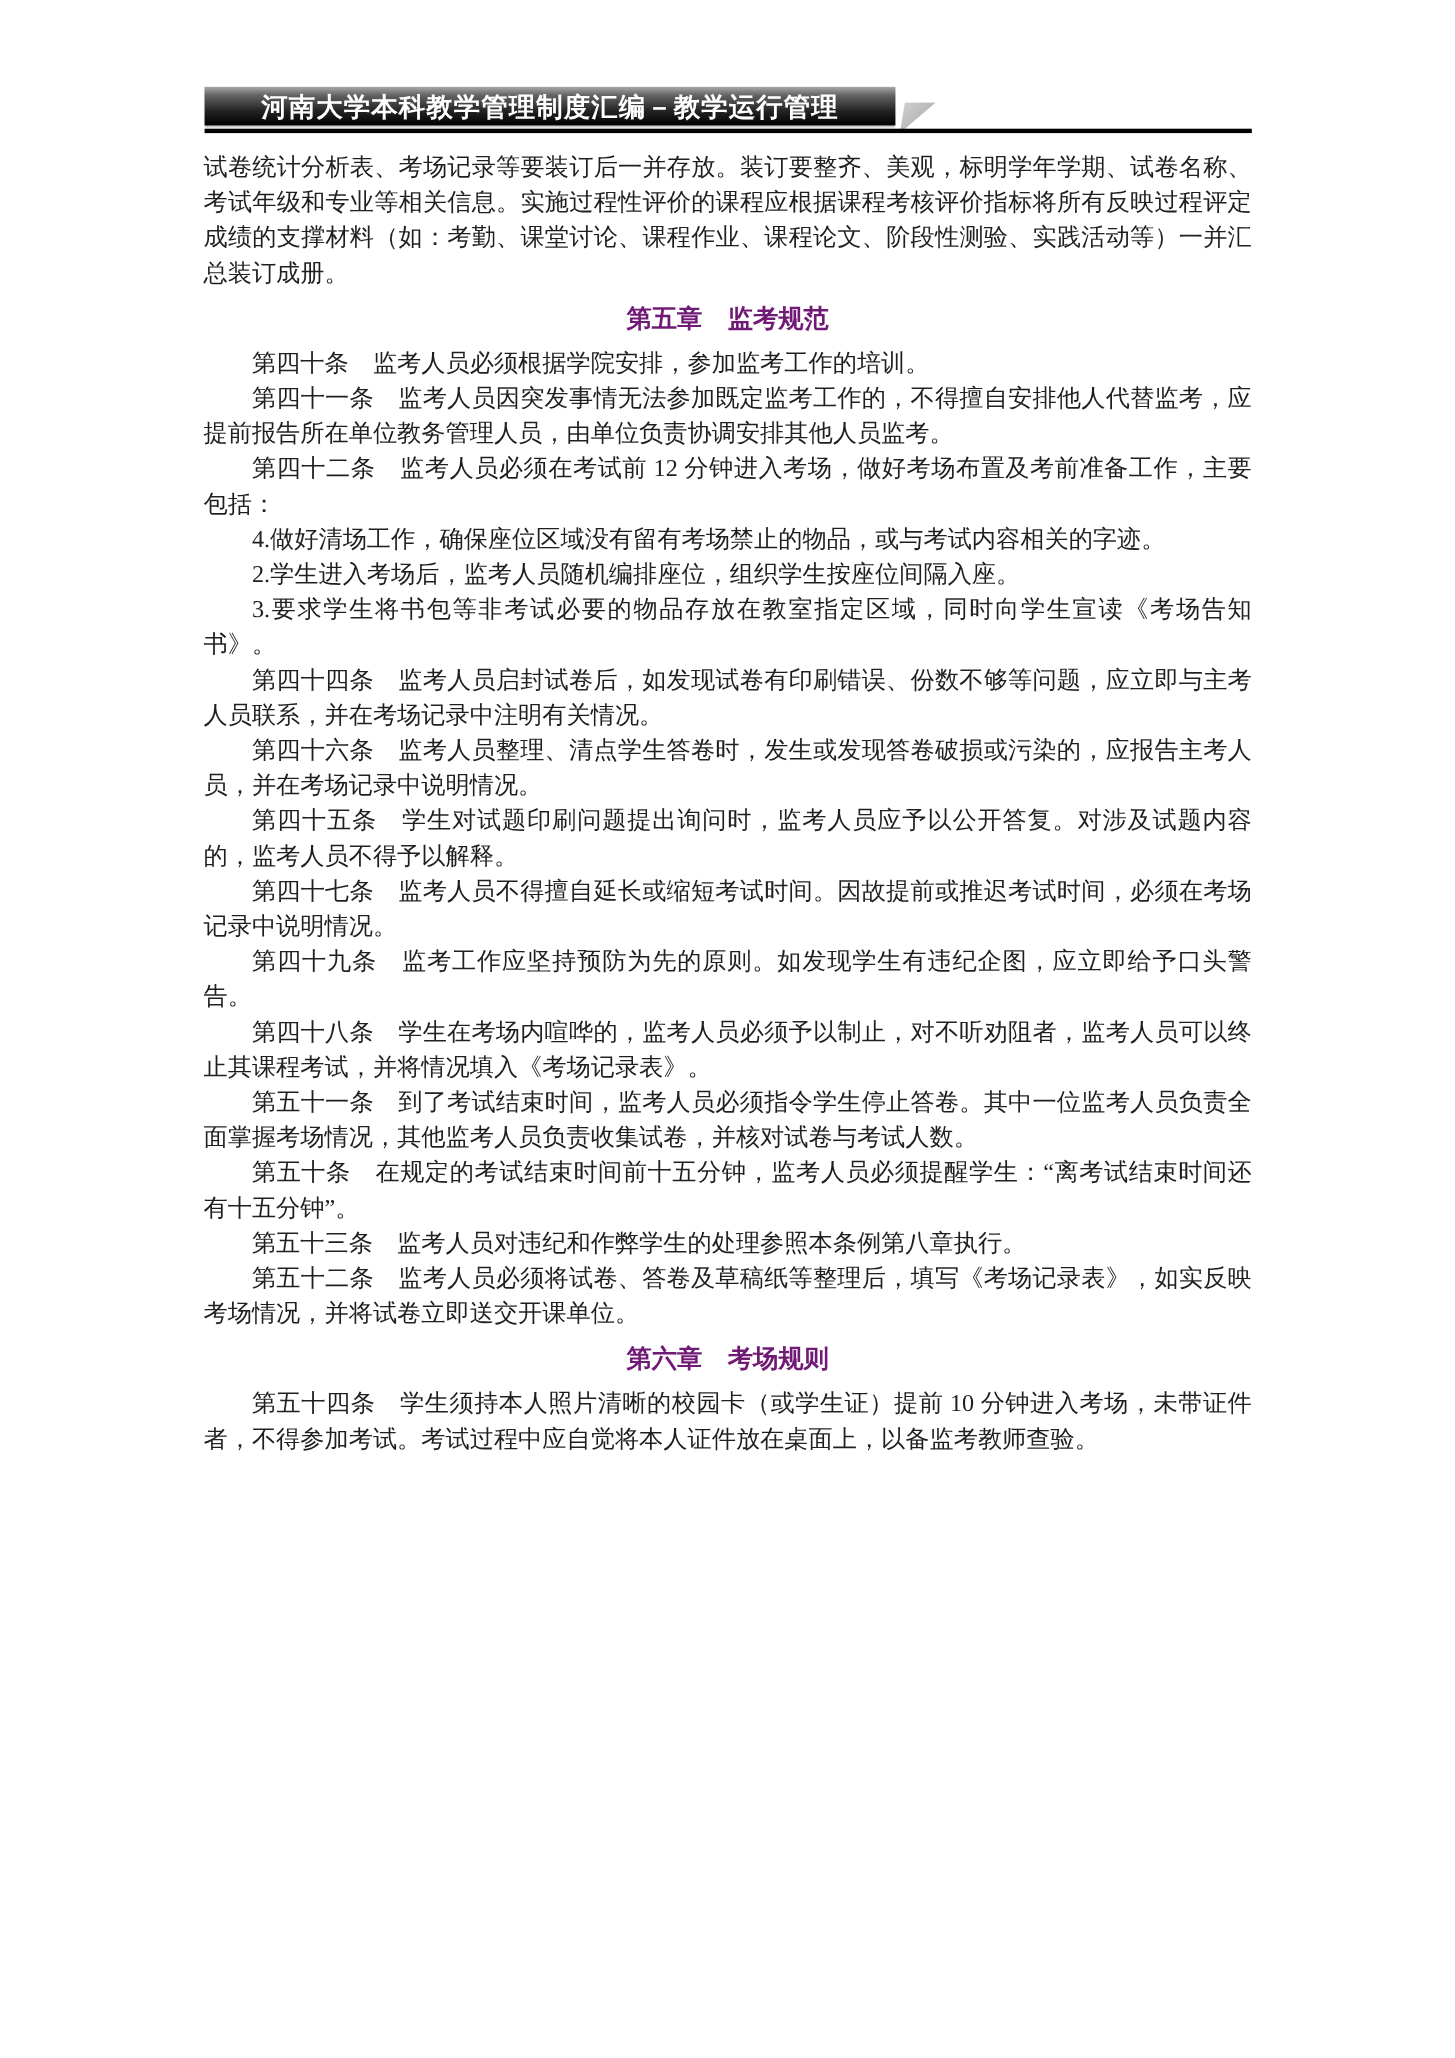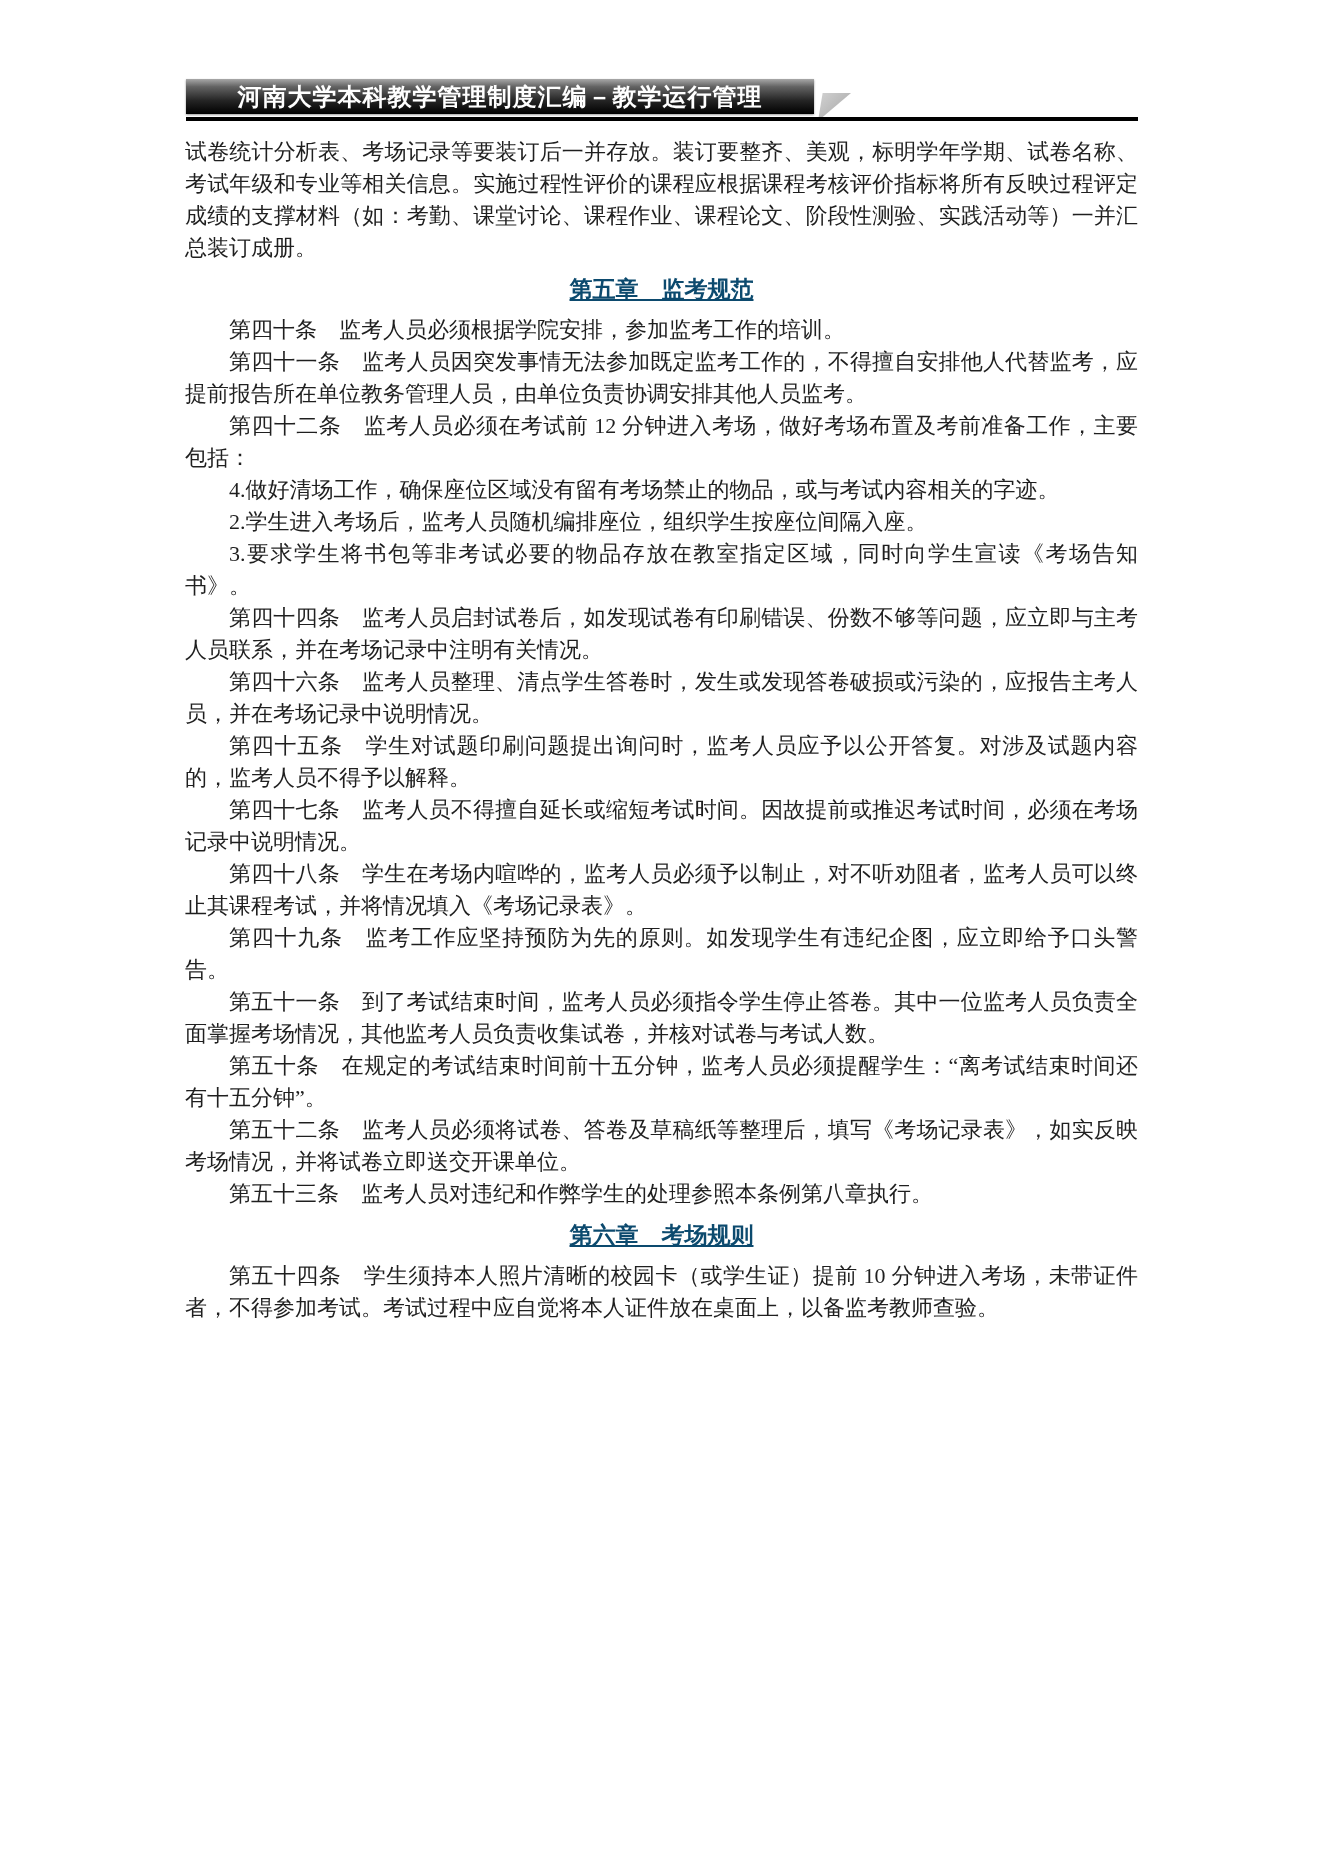--- a/index.html
+++ b/index.html
@@ -36,23 +36,22 @@
     position:absolute;left:185px;top:136px;width:953px;
     font-size:22px;line-height:32px;color:#1f1f1f;
     text-align:justify;
   }
   .content p{margin:0;}
   .blk-para{text-indent:2em;}
   .blk-para-noindent{text-indent:0;}
   .blk-heading{
     text-indent:0;text-align:center;
     font-family:"Liberation Sans","DejaVu Sans",sans-serif;
-    font-weight:bold;font-size:23px;color:#0c4a6e;
+    font-weight:bold;font-size:23px;color:#701a75;
     margin:9px 0 !important;
-    text-decoration:underline;
   }
   
   .page-scroll{position:absolute;left:182px;top:1714px;width:132px;height:100px;}
   .page-scroll svg{display:block;}
 </style>
 </head>
 <body>
 
 <div class="page">
 
@@ -82,31 +81,31 @@
 
 
       <p class="blk-para">第四十四条　监考人员启封试卷后，如发现试卷有印刷错误、份数不够等问题，应立即与主考人员联系，并在考场记录中注明有关情况。</p>
 
       <p class="blk-para">第四十六条　监考人员整理、清点学生答卷时，发生或发现答卷破损或污染的，应报告主考人员，并在考场记录中说明情况。</p>
 
       <p class="blk-para">第四十五条　学生对试题印刷问题提出询问时，监考人员应予以公开答复。对涉及试题内容的，监考人员不得予以解释。</p>
 
       <p class="blk-para">第四十七条　监考人员不得擅自延长或缩短考试时间。因故提前或推迟考试时间，必须在考场记录中说明情况。</p>
 
+      <p class="blk-para">第四十九条　监考工作应坚持预防为先的原则。如发现学生有违纪企图，应立即给予口头警告。</p>
+
       <p class="blk-para">第四十八条　学生在考场内喧哗的，监考人员必须予以制止，对不听劝阻者，监考人员可以终止其课程考试，并将情况填入《考场记录表》。</p>
-
-      <p class="blk-para">第四十九条　监考工作应坚持预防为先的原则。如发现学生有违纪企图，应立即给予口头警告。</p>
 
       <p class="blk-para">第五十一条　到了考试结束时间，监考人员必须指令学生停止答卷。其中一位监考人员负责全面掌握考场情况，其他监考人员负责收集试卷，并核对试卷与考试人数。</p>
 
       <p class="blk-para">第五十条　在规定的考试结束时间前十五分钟，监考人员必须提醒学生：“离考试结束时间还有十五分钟”。</p>
 
+      <p class="blk-para">第五十三条　监考人员对违纪和作弊学生的处理参照本条例第八章执行。</p>
+
       <p class="blk-para">第五十二条　监考人员必须将试卷、答卷及草稿纸等整理后，填写《考场记录表》，如实反映考场情况，并将试卷立即送交开课单位。</p>
-
-      <p class="blk-para">第五十三条　监考人员对违纪和作弊学生的处理参照本条例第八章执行。</p>
 
       <p class="blk-heading">第六章　考场规则</p>
 
       <p class="blk-para">第五十四条　学生须持本人照片清晰的校园卡（或学生证）提前 10 分钟进入考场，未带证件者，不得参加考试。考试过程中应自觉将本人证件放在桌面上，以备监考教师查验。</p>
     </div>
 
   <div class="page-scroll">
     <svg width="132" height="100" viewBox="0 0 132 100">
       <g fill="#ffffff" stroke="#9aa0a3" stroke-width="2.5">
 

